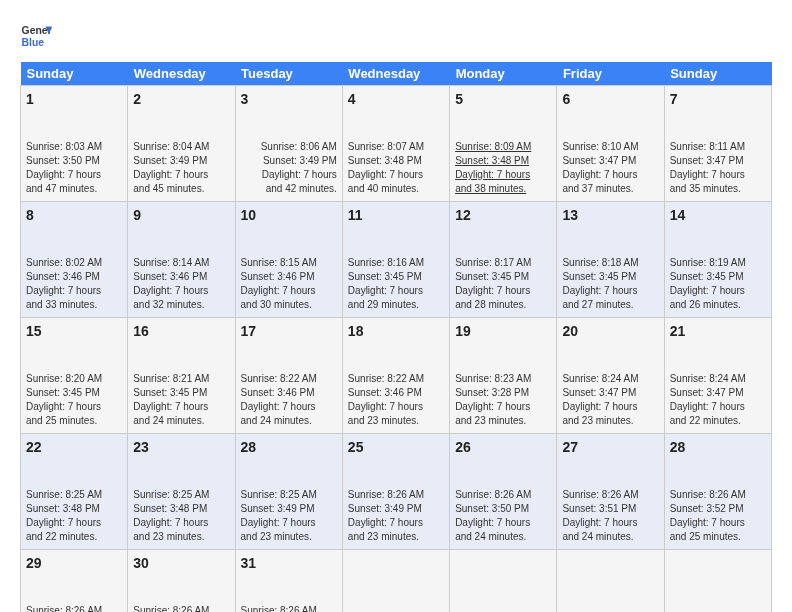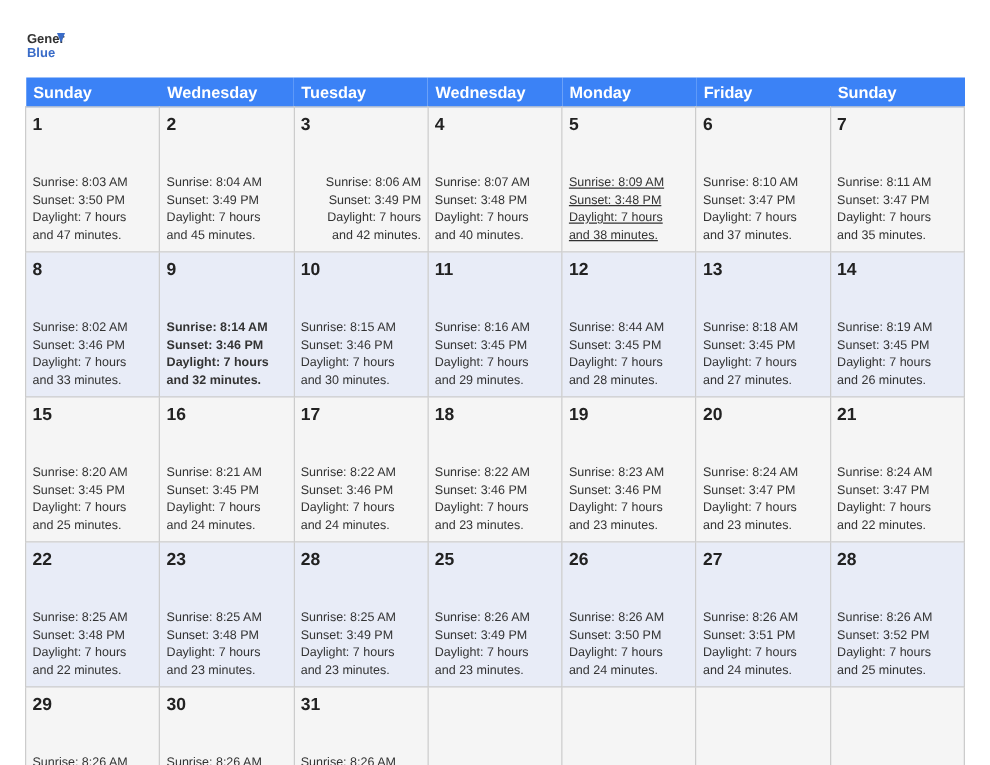--- a/index.html
+++ b/index.html
@@ -164,42 +164,42 @@
       <tr>
         <td>
           <span class="day-number">8</span>
           <div class="day-info" style="white-space: pre-line;">Sunrise: 8:02 AM
 Sunset: 3:46 PM
 Daylight: 7 hours
 and 33 minutes.</div>
         </td>
         <td>
           <span class="day-number">9</span>
-          <div class="day-info" style="white-space: pre-line; font-weight: bold;">Sunrise: 8:14 AM
+          <div class="day-info" style="white-space: pre-line;">Sunrise: 8:14 AM
 Sunset: 3:46 PM
 Daylight: 7 hours
 and 32 minutes.</div>
         </td>
         <td>
           <span class="day-number">10</span>
           <div class="day-info" style="white-space: pre-line;">Sunrise: 8:15 AM
 Sunset: 3:46 PM
 Daylight: 7 hours
 and 30 minutes.</div>
         </td>
         <td>
           <span class="day-number">11</span>
           <div class="day-info" style="white-space: pre-line;">Sunrise: 8:16 AM
 Sunset: 3:45 PM
 Daylight: 7 hours
 and 29 minutes.</div>
         </td>
         <td>
           <span class="day-number">12</span>
-          <div class="day-info" style="white-space: pre-line;">Sunrise: 8:44 AM
+          <div class="day-info" style="white-space: pre-line;">Sunrise: 8:17 AM
 Sunset: 3:45 PM
 Daylight: 7 hours
 and 28 minutes.</div>
         </td>
         <td>
           <span class="day-number">13</span>
           <div class="day-info" style="white-space: pre-line;">Sunrise: 8:18 AM
 Sunset: 3:45 PM
 Daylight: 7 hours
 and 27 minutes.</div>
@@ -237,21 +237,21 @@
         <td>
           <span class="day-number">18</span>
           <div class="day-info" style="white-space: pre-line;">Sunrise: 8:22 AM
 Sunset: 3:46 PM
 Daylight: 7 hours
 and 23 minutes.</div>
         </td>
         <td>
           <span class="day-number">19</span>
           <div class="day-info" style="white-space: pre-line;">Sunrise: 8:23 AM
-Sunset: 3:46 PM
+Sunset: 3:28 PM
 Daylight: 7 hours
 and 23 minutes.</div>
         </td>
         <td>
           <span class="day-number">20</span>
           <div class="day-info" style="white-space: pre-line;">Sunrise: 8:24 AM
 Sunset: 3:47 PM
 Daylight: 7 hours
 and 23 minutes.</div>
         </td>

